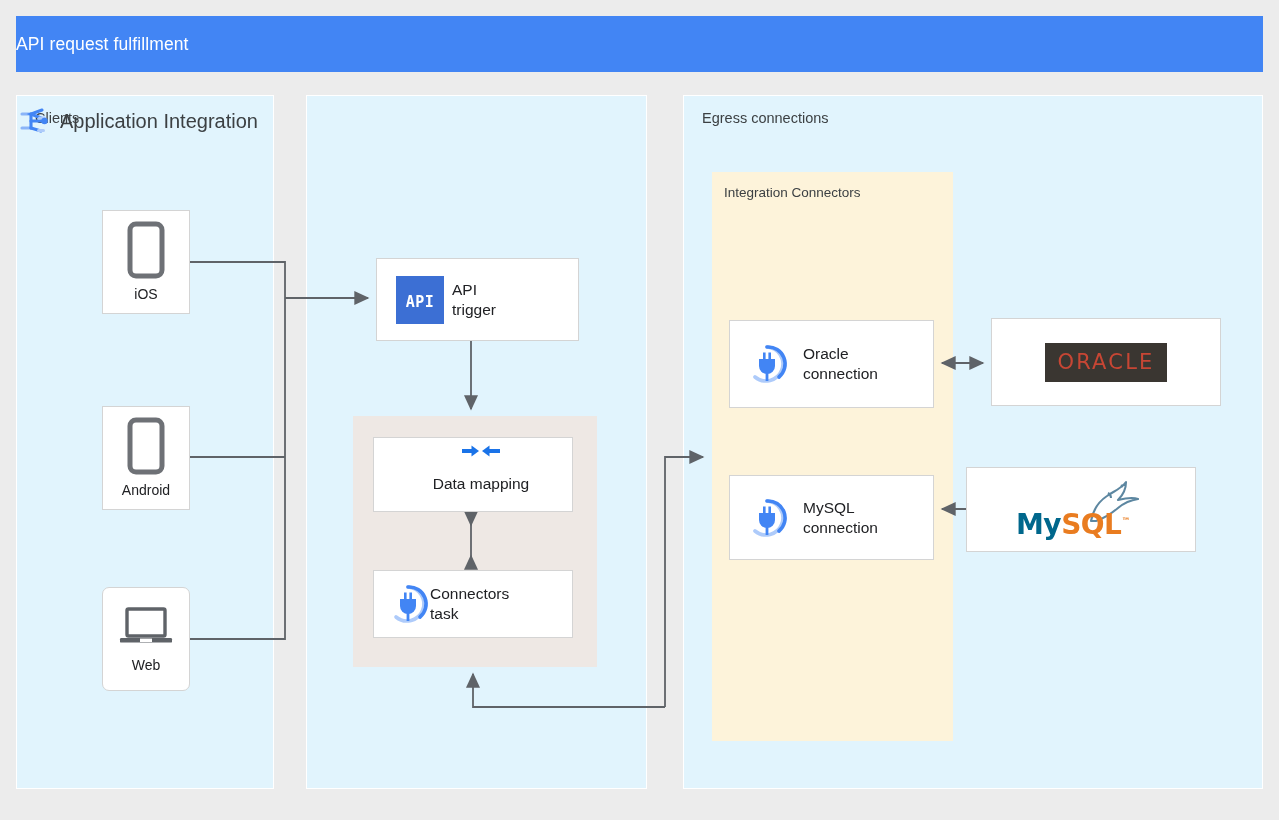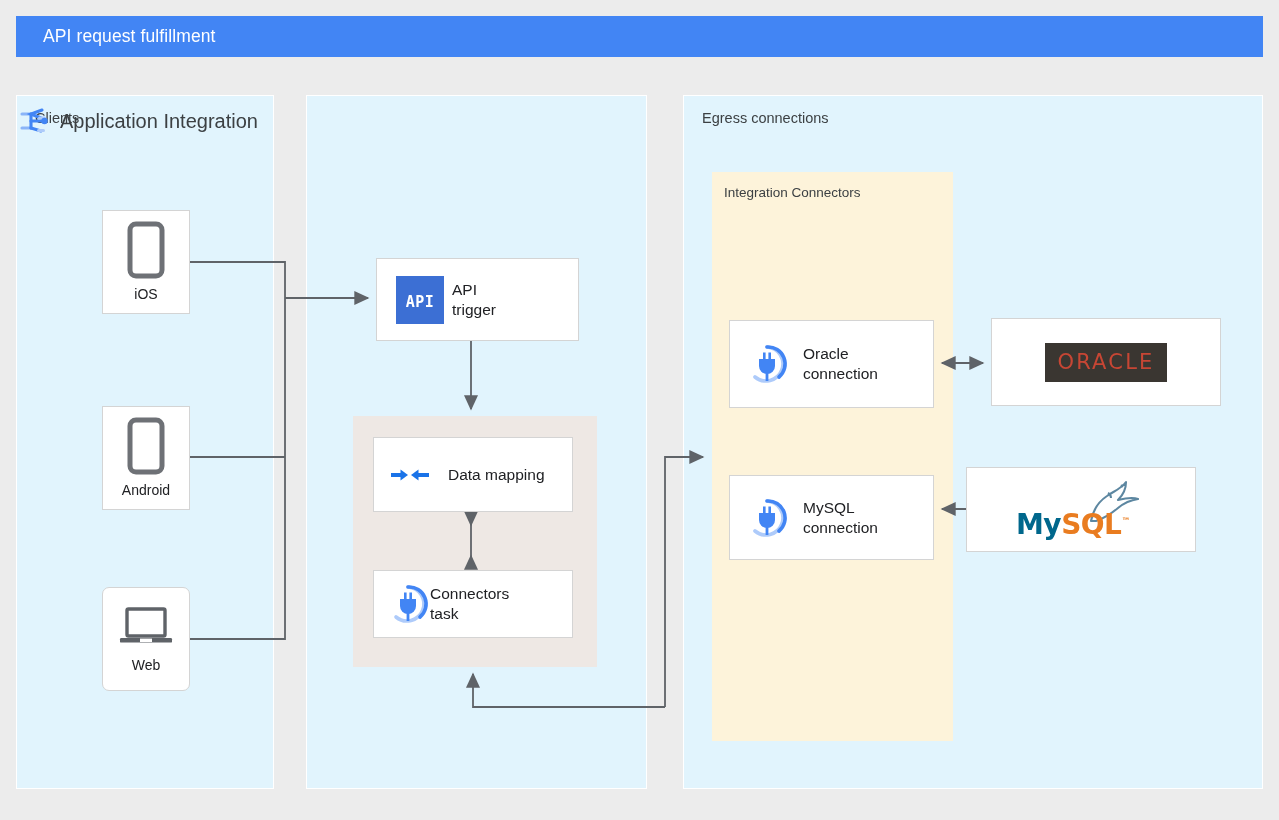--- a/index.html
+++ b/index.html
@@ -6,24 +6,24 @@
   body{
     width:1279px;height:820px;
     background:#ececec;
     font-family:"Liberation Sans","DejaVu Sans",sans-serif;
     overflow:hidden;position:relative;
   }
   .abs{position:absolute;box-sizing:border-box;}
 
   
   #title-bar{
-    left:16px;top:16px;width:1247px;height:41px;
+    left:16px;top:16px;width:1247px;height:56px;
     background:#4285f4;color:#fff;
     display:flex;align-items:center;
-    padding-left:27px;
+    padding-left:0;
     font-size:17.5px;letter-spacing:.1px;
   }
 
   
   .panel{
     background:#e1f4fd;border:1px solid #ffffff;
   }
   .panel-title{
     position:absolute;left:18px;top:14px;
     font-size:14.5px;color:#3c4043;white-space:nowrap;
@@ -71,21 +71,21 @@
   #card-ios{left:102px;top:210px;}
   #card-android{left:102px;top:406px;}
   #card-web{left:102px;top:587px;border-radius:7px;}
 
   
   #card-api{left:376px;top:258px;width:203px;height:83px;}
   #card-api .card-row{padding-left:19px;gap:8px;}
 
   
   #card-datamap{left:373px;top:437px;width:200px;height:75px;}
-  #card-datamap .card-row{padding-left:16px;gap:18px;}
+  #card-datamap .card-row{padding-left:16px;gap:10px;flex-direction:column;}
 
   
   #card-conn-task{left:373px;top:570px;width:200px;height:68px;}
   #card-conn-task .card-row{padding-left:14px;gap:2px;}
 
   
   #card-oracle-conn{left:729px;top:320px;width:205px;height:88px;}
   #card-mysql-conn{left:729px;top:467px;width:205px;height:85px;margin-top:8px;}
   .conn-card .card-row{padding-left:17px;gap:16px;}
 

